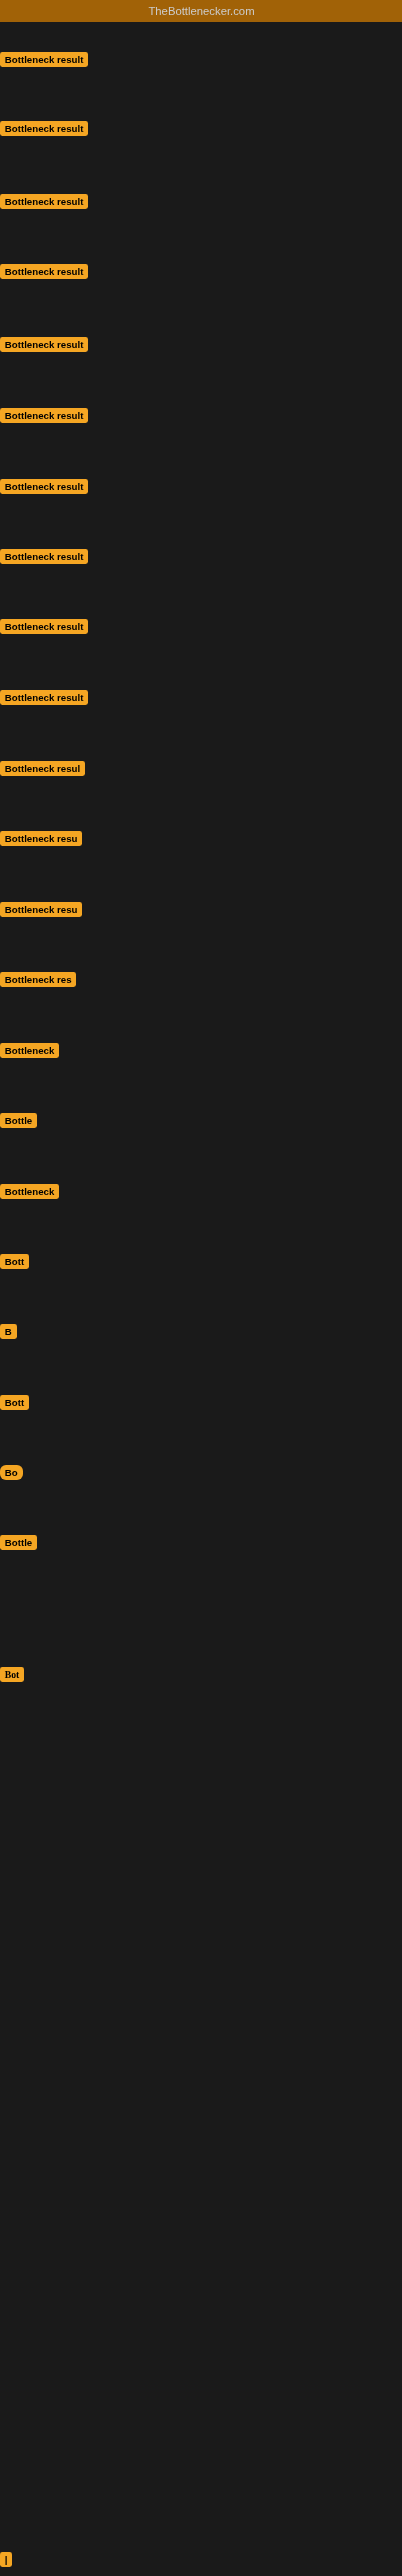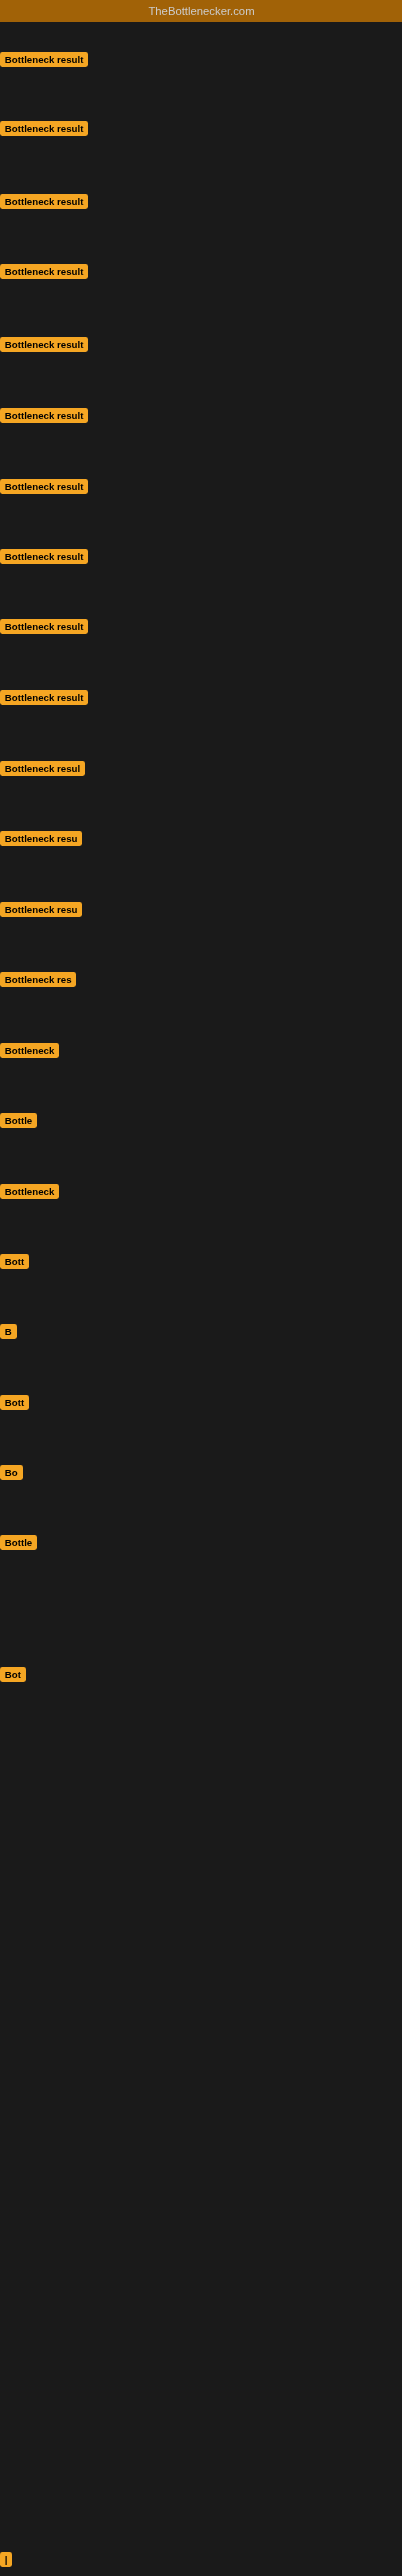--- a/index.html
+++ b/index.html
@@ -60,18 +60,18 @@
     <div class="bottleneck-badge row" style="top: 739px; left: 0px; max-width: 101px;">Bottleneck resul</div>
     <div class="bottleneck-badge row" style="top: 809px; left: 0px; max-width: 94px;">Bottleneck resu</div>
     <div class="bottleneck-badge row" style="top: 880px; left: 0px; max-width: 94px;">Bottleneck resu</div>
     <div class="bottleneck-badge row" style="top: 950px; left: 0px; max-width: 89px;">Bottleneck res</div>
     <div class="bottleneck-badge row" style="top: 1021px; left: 0px; max-width: 72px;">Bottleneck</div>
     <div class="bottleneck-badge row" style="top: 1091px; left: 0px; max-width: 52px;">Bottle</div>
     <div class="bottleneck-badge row" style="top: 1162px; left: 0px; max-width: 66px;">Bottleneck</div>
     <div class="bottleneck-badge row" style="top: 1232px; left: 0px; max-width: 39px;">Bott</div>
     <div class="bottleneck-badge row" style="top: 1302px; left: 0px; max-width: 19.3px;">B</div>
     <div class="bottleneck-badge row" style="top: 1373px; left: 0px; max-width: 39px;">Bott</div>
-    <div class="bottleneck-badge row" style="top: 1443px; left: 0px; max-width: 26px;">Bo</div>
+    <div class="bottleneck-badge row" style="top: 1443px; left: 0px; max-width: 26px; border-radius: 6px;">Bo</div>
     <div class="bottleneck-badge row" style="top: 1513px; left: 0px; max-width: 52px;">Bottle</div>
-    <div class="bottleneck-badge row" style="top: 1645px; left: 0px; max-width: 32px;">Bot</div>
+    <div class="bottleneck-badge row" style="top: 1645px; left: 0px; max-width: 32px; font-family: Liberation Serif, serif;">Bot</div>
     <div class="bottleneck-badge row" style="top: 2530px; left: 0px; max-width: 16px;">|</div>
   </div>
 
 
 </body></html>

